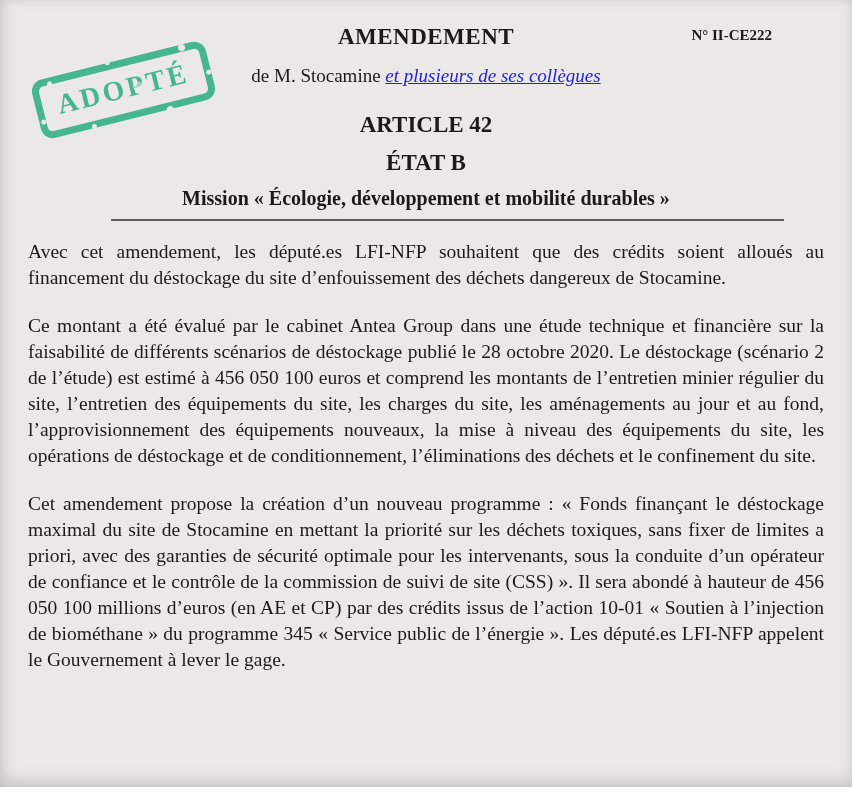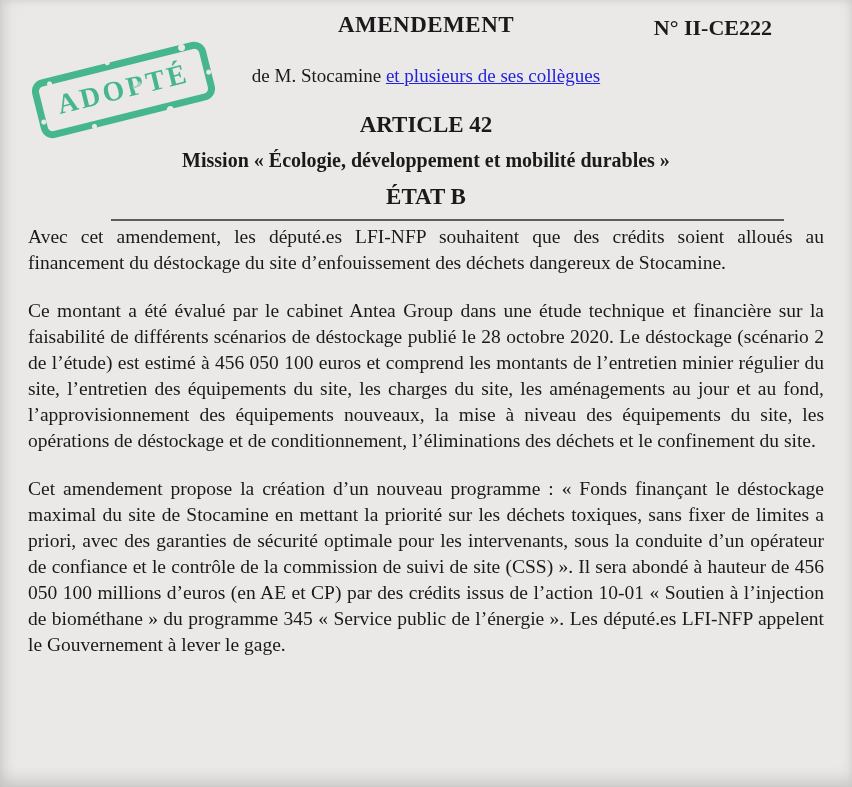--- a/index.html
+++ b/index.html
@@ -27,31 +27,31 @@
     z-index: 5;
   }
 
   
   .title-row {
     position: relative;
     padding-top: 12px;
     height: 32px;
   }
   .doc-title {
-    margin: 0;
+    margin: 12px;
     text-align: center;
     font-size: 23px;
     font-weight: bold;
     letter-spacing: 0.5px;
   }
   .amend-no {
     position: absolute;
-    top: 15px;
+    top: 27px;
     right: 80px;
-    font-size: 22px;
+    font-size: 15px;
     font-weight: bold;
   }
   .author-line {
     margin-top: 21px;
     text-align: center;
     font-size: 19px;
   }
   .author-prefix { margin-right: 0.25em; }
   .author-link {
     color: #2222dd;
@@ -79,21 +79,21 @@
   .expose {
     margin-top: 36px;
     font-size: 21px;
   }
   main p {
     margin: 22px 28px 0 28px;
     font-size: 19.5px;
     line-height: 26px;
     text-align: justify;
   }
-  main p.first { margin-top: 3px; }
+  main p.first { margin-top: 18px; }
 
   
   .stamp {
     position: absolute;
     left: 34px;
     top: 60px;
     z-index: 3;
     transform: rotate(-14deg);
     border: 7px solid #3eb488;
     border-radius: 12px;
@@ -129,26 +129,26 @@
   <span>ADOPTÉ</span>
 </div>
 
 <header>
   <div class="title-row">
     <h1 class="doc-title">AMENDEMENT</h1>
     <div class="amend-no">N° II-CE222</div>
   </div>
 
   <div class="author-line">
-    <span class="author-prefix">de M. Stocamine</span><a class="author-link" style="color: rgb(34, 34, 221);">et plusieurs de ses collègues</a>
+    <span class="author-prefix">de M. Stocamine</span><a class="author-link" style="color: rgb(34, 34, 221); font-style: italic;">et plusieurs de ses collègues</a>
   </div>
 
   <div class="h article">ARTICLE 42</div>
+  <div class="h etat">ÉTAT B</div>
   <div class="h mission">Mission « Écologie, développement et mobilité durables »</div>
-  <div class="h etat">ÉTAT B</div>
 
   <hr class="divider">
 </header>
 
 <main>
   <p class="first">Avec cet amendement, les député.es LFI-NFP souhaitent que des crédits soient alloués au financement du déstockage du site d’enfouissement des déchets dangereux de Stocamine.</p>
   <p>Ce montant a été évalué par le cabinet Antea Group dans une étude technique et financière sur la faisabilité de différents scénarios de déstockage publié le 28 octobre 2020. Le déstockage (scénario 2 de l’étude) est estimé à 456 050 100 euros et comprend les montants de l’entretien minier régulier du site, l’entretien des équipements du site, les charges du site, les aménagements au jour et au fond, l’approvisionnement des équipements nouveaux, la mise à niveau des équipements du site, les opérations de déstockage et de conditionnement, l’éliminations des déchets et le confinement du site.</p>
   <p>Cet amendement propose la création d’un nouveau programme : « Fonds finançant le déstockage maximal du site de Stocamine en mettant la priorité sur les déchets toxiques, sans fixer de limites a priori, avec des garanties de sécurité optimale pour les intervenants, sous la conduite d’un opérateur de confiance et le contrôle de la commission de suivi de site (CSS) ». Il sera abondé à hauteur de 456 050 100 millions d’euros (en AE et CP) par des crédits issus de l’action 10-01 « Soutien à l’injection de biométhane » du programme 345 « Service public de l’énergie ». Les député.es LFI-NFP appelent le Gouvernement à lever le gage.</p>
 </main>
 

